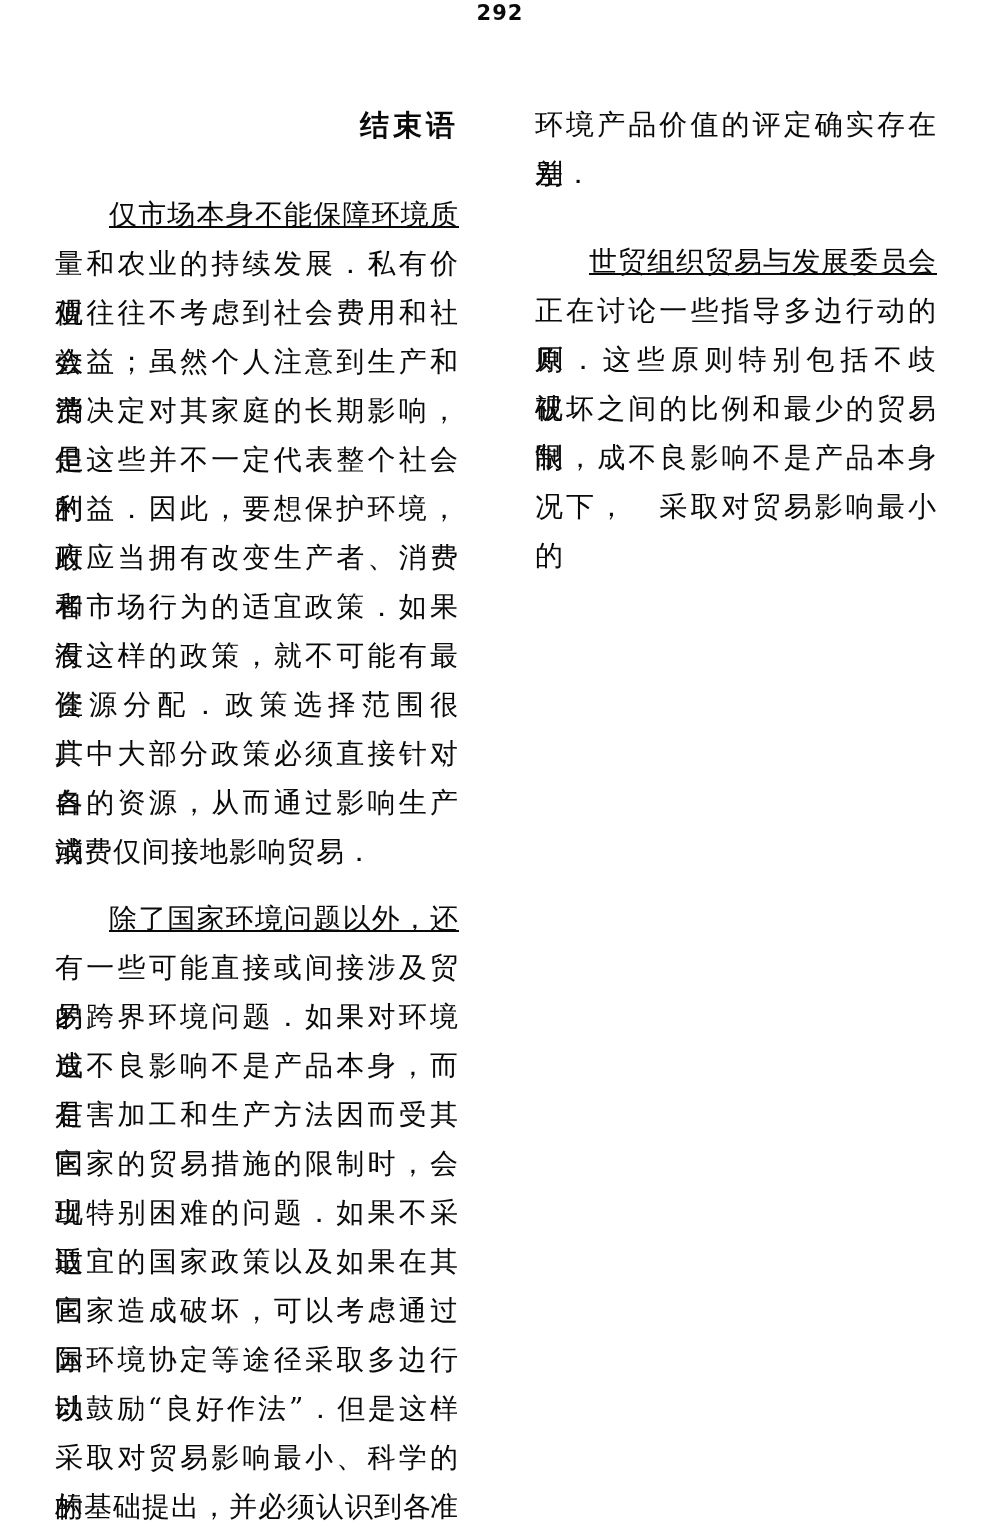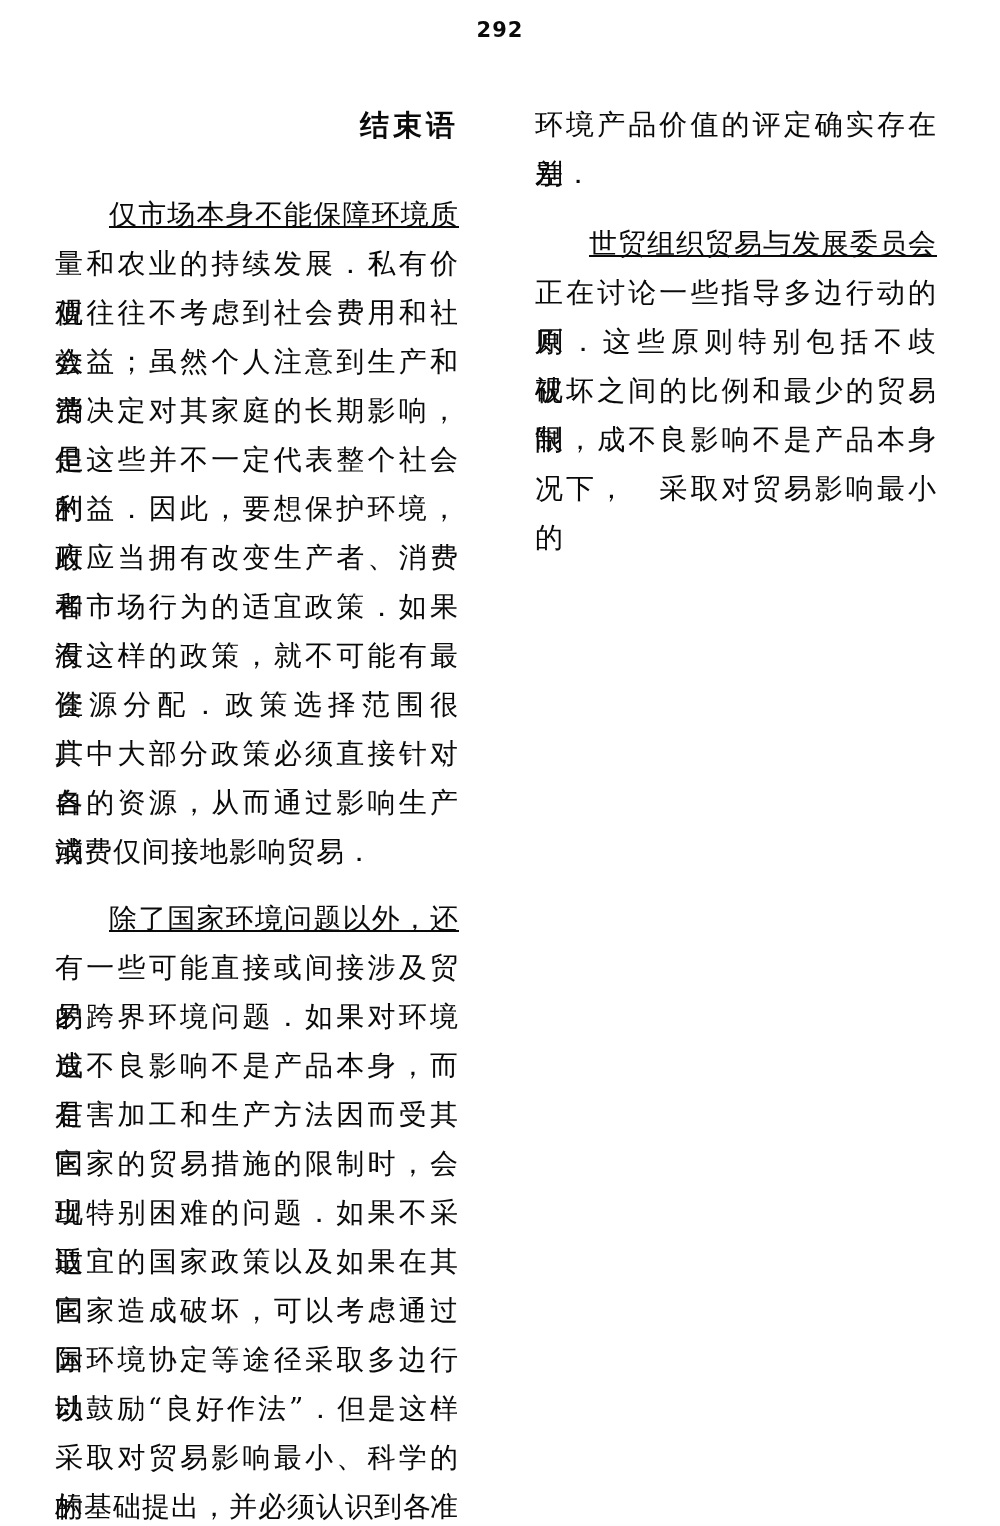--- a/index.html
+++ b/index.html
@@ -10,21 +10,21 @@
   body {
     position: relative;
     width: 1000px;
     height: 1526px;
     overflow: hidden;
     color: #0a0a0a;
     font-family: "DejaVu Serif", serif;
   }
   .page-number {
     position: absolute;
-    top: 18px;
+    top: 1px;
     left: 0;
     width: 1000px;
     text-align: center;
     font-size: 21px;
     font-weight: 700;
     letter-spacing: 1px;
     font-family: "DejaVu Sans", sans-serif;
   }
   .columns {
     position: absolute;
@@ -50,21 +50,21 @@
     font-size: 29px;
     line-height: 34px;
     font-weight: 700;
     letter-spacing: 4px;
     text-align: right;
   }
   .para {
     margin: 0;
   }
   .col-left .para + .para { margin-top: 18px; }
-  .col-right .para + .para { margin-top: 21px; }
+  .col-right .para + .para { margin-top: 39px; }
   .line {
     font-size: 28px;
     line-height: 49px;
     height: 49px;
     letter-spacing: 1px;
     overflow: visible;
   }
   .line.j {
     text-align: justify;
     text-align-last: justify;

